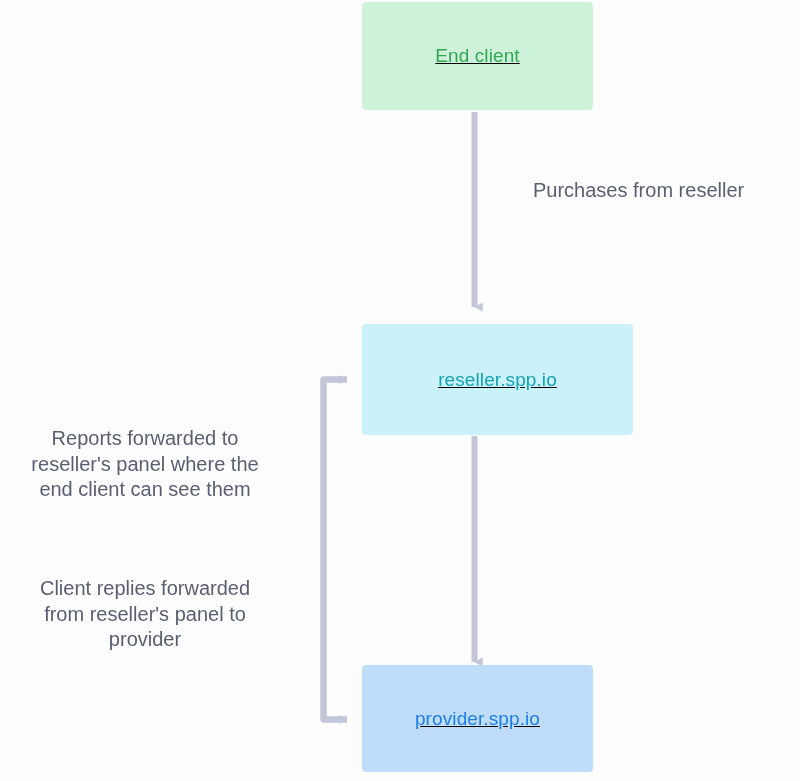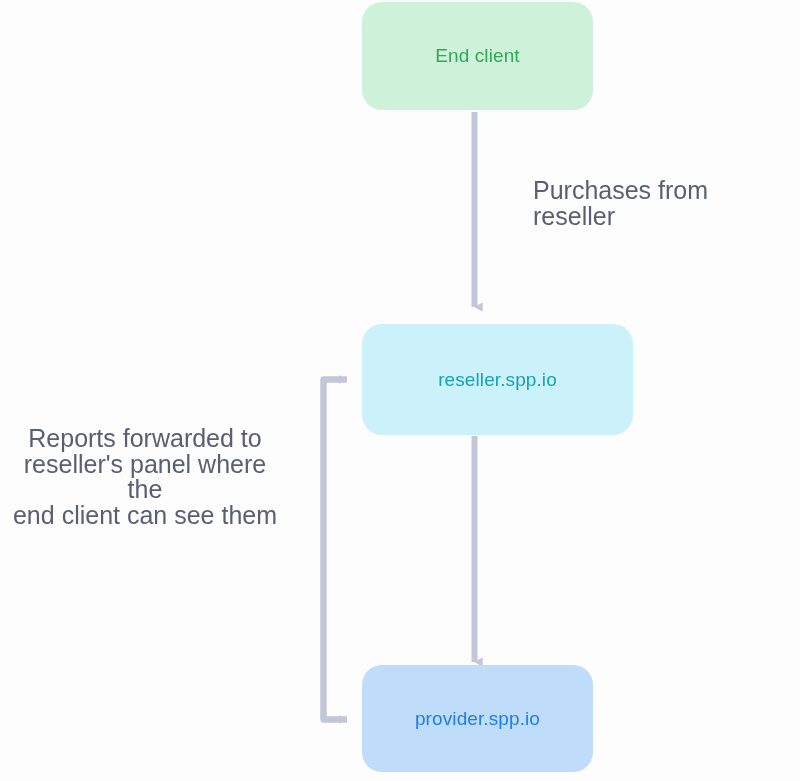--- a/index.html
+++ b/index.html
@@ -15,25 +15,26 @@
     position: relative;
     width: 800px;
     height: 781px;
     background: #fdfdfd;
     overflow: hidden;
   }
   
   .node {
     position: absolute;
     box-sizing: border-box;
-    border-radius: 20px;
+    border-radius: 4px;
     display: flex;
     align-items: center;
     justify-content: center;
     text-align: center;
+    text-decoration: underline;
   }
   .node-label {
     font-size: 19px;
     letter-spacing: 0.1px;
     white-space: nowrap;
   }
   #node-end-client {
     left: 362px;
     top: 2px;
     width: 231px;
@@ -57,21 +58,21 @@
     width: 231px;
     height: 107px;
     background: #bfdcfb;
   }
   #node-provider .node-label { color: #1d7fe9; }
 
   
   .edge-label {
     position: absolute;
     color: #5a5e73;
-    font-size: 25px;
+    font-size: 20px;
     line-height: 25.5px;
     white-space: pre-line;
   }
   #label-purchases {
     left: 533px;
     top: 178px;
     width: 258px;
     text-align: left;
   }
   #label-charged {
@@ -147,14 +148,17 @@
     <span class="node-label">provider.spp.io</span>
   </div>
 
   <div class="edge-label" id="label-purchases">Purchases from reseller</div>
 
 
   <div class="edge-label" id="label-reports">Reports forwarded to
 reseller's panel where the
 end client can see them</div>
 
+  <div class="edge-label" id="label-replies">Client replies forwarded
+from reseller's panel to
+provider</div>
 
 </div>
 
 </body></html>

